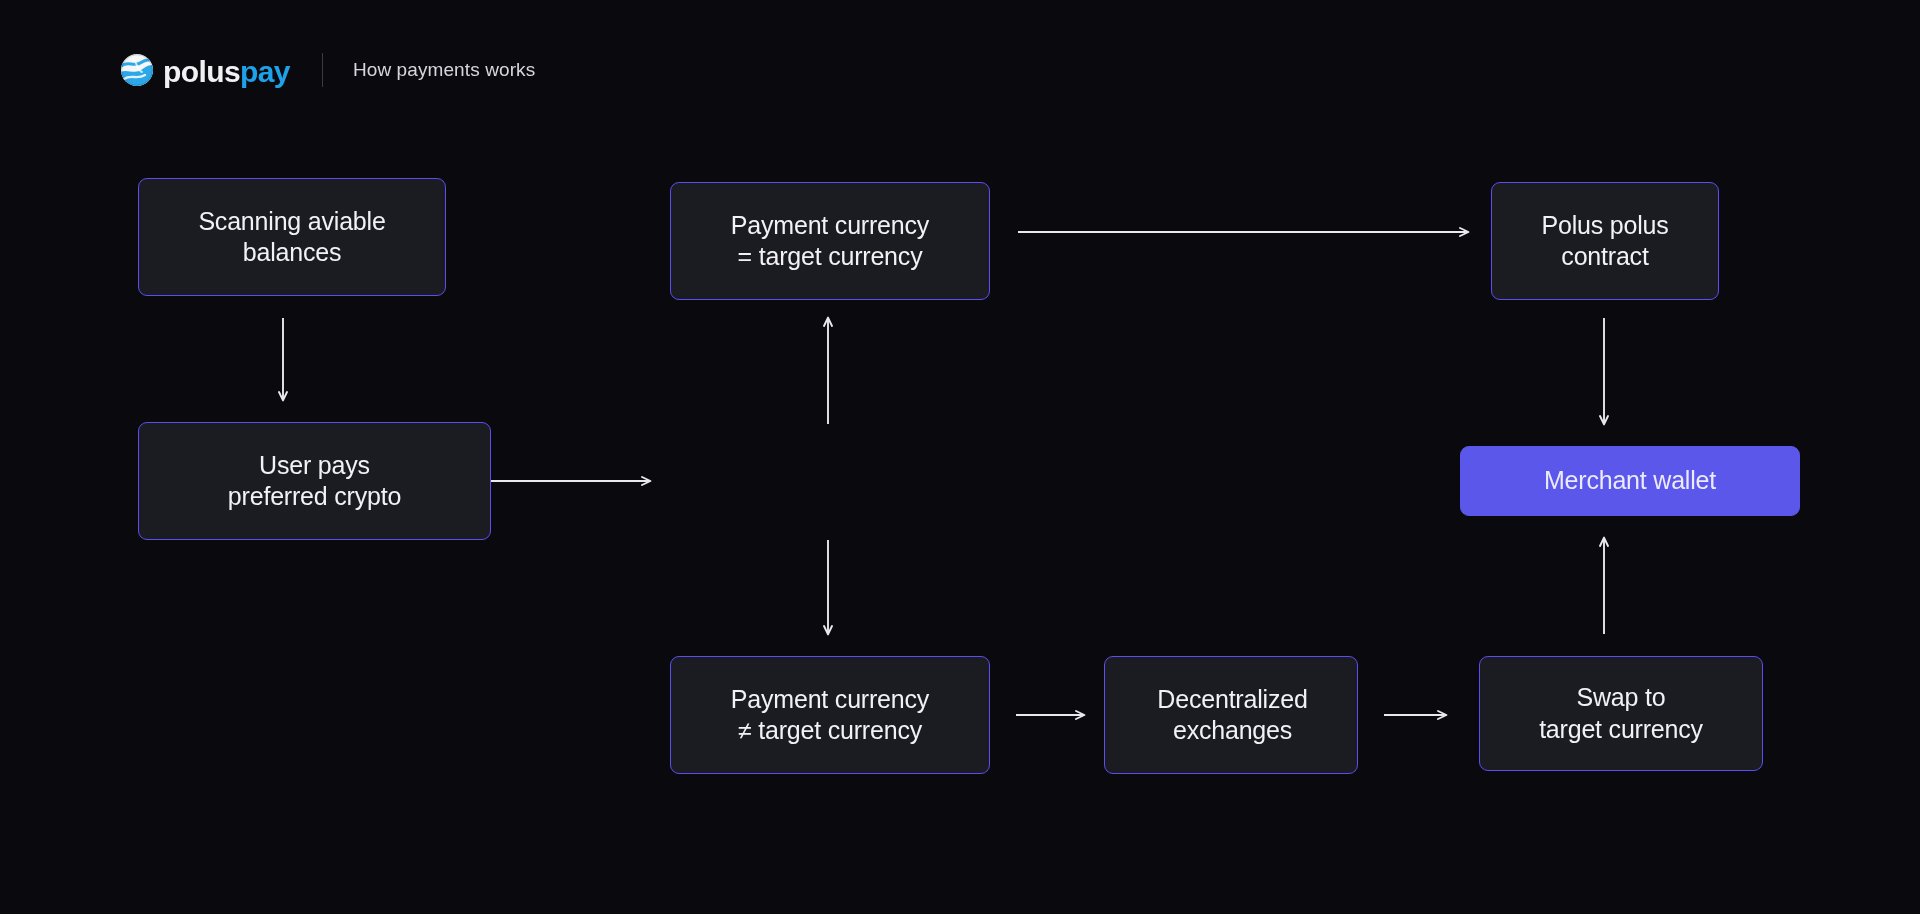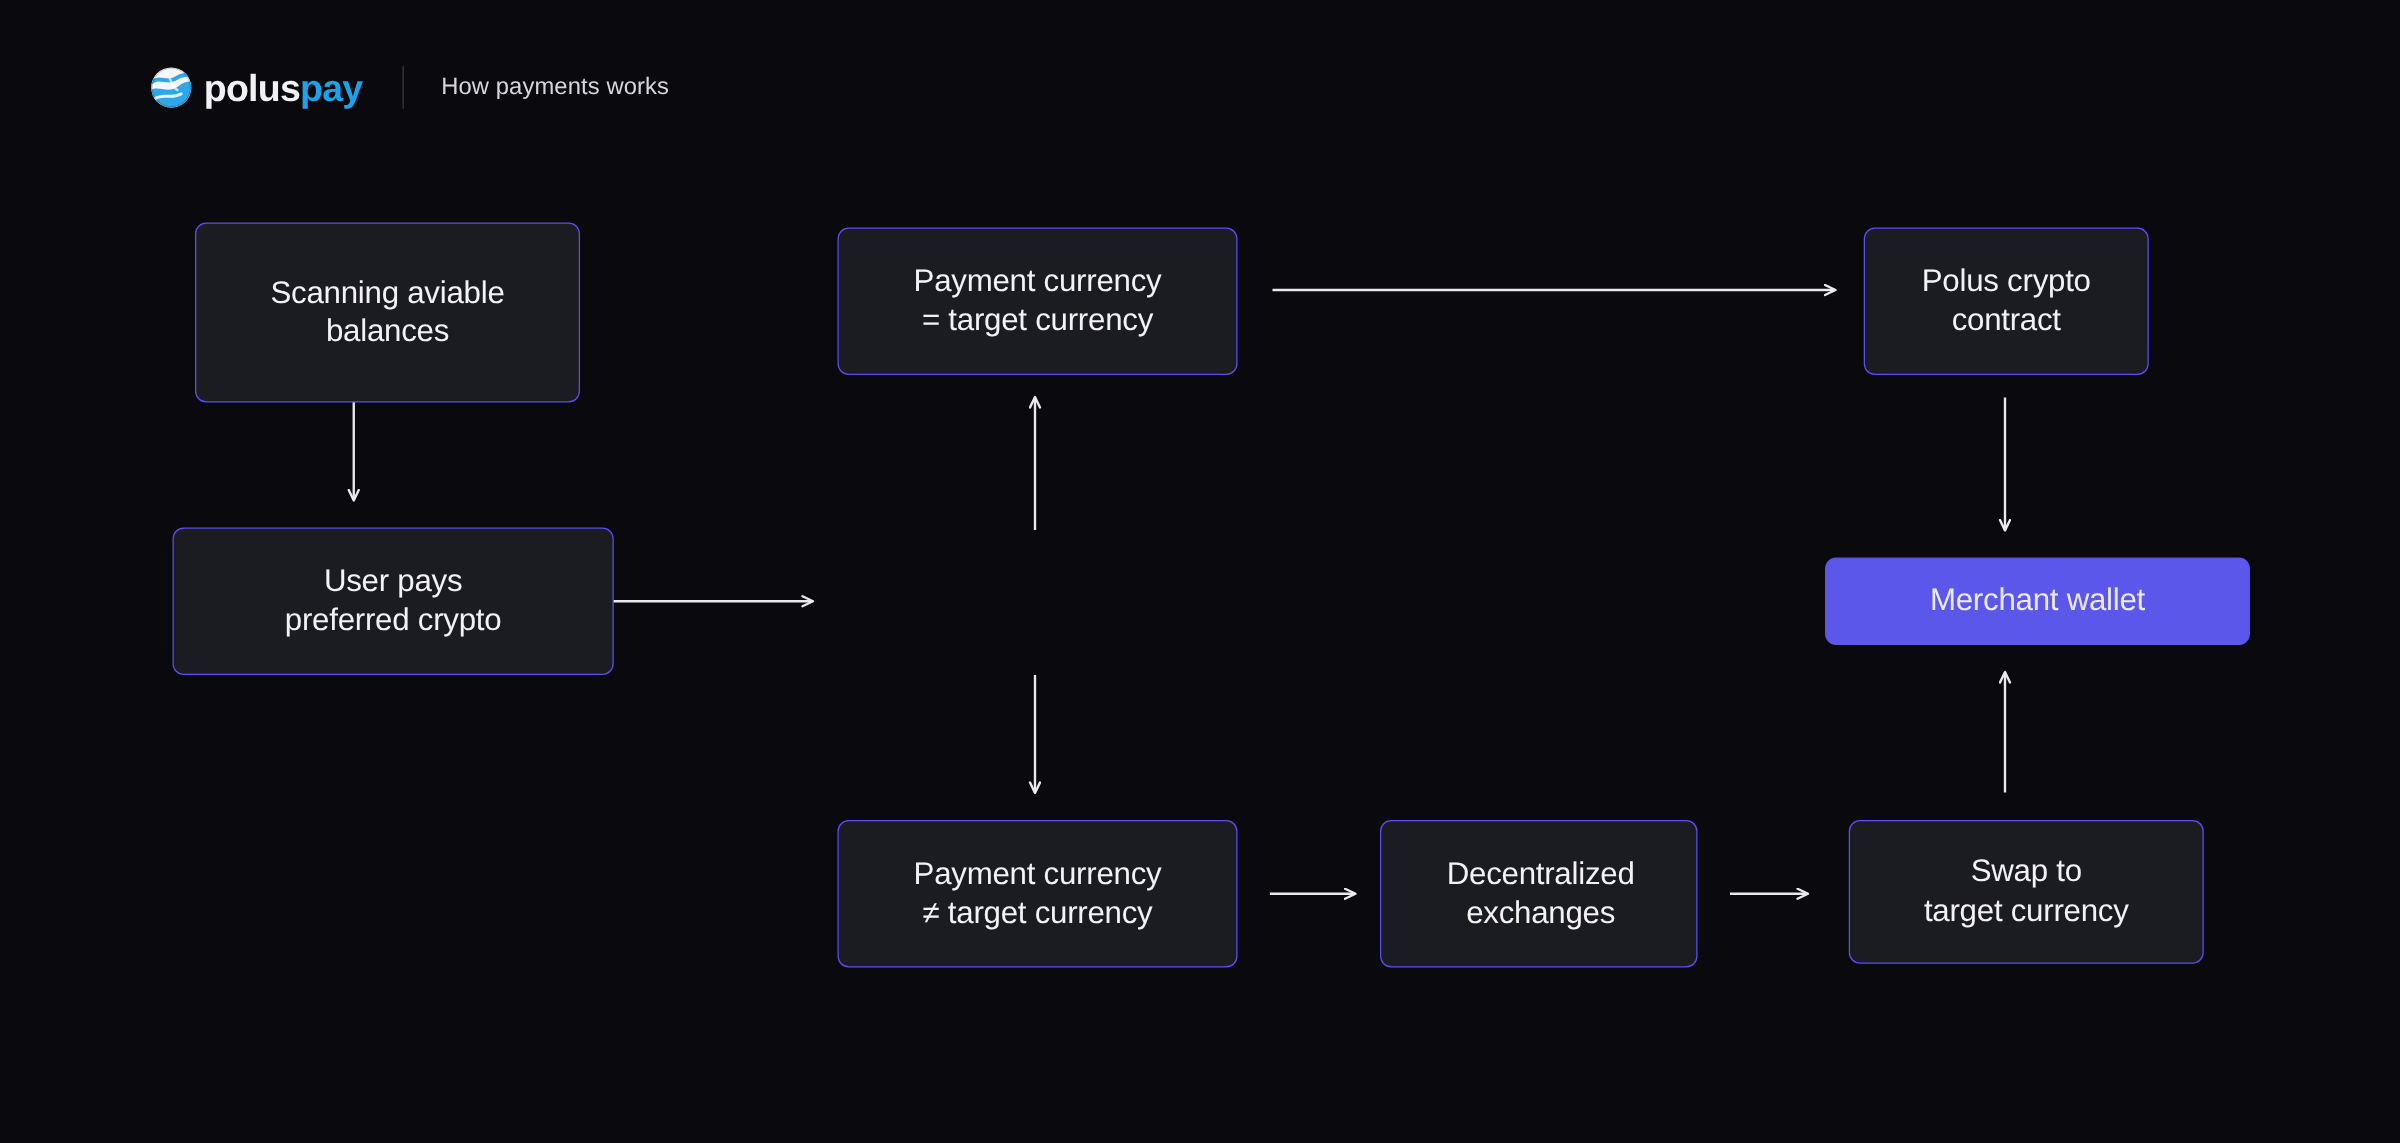--- a/index.html
+++ b/index.html
@@ -101,21 +101,21 @@
     white-space: pre-line;
   }
 
   .node.filled {
     background: #5b57ea;
     border-color: #5b57ea;
     color: #eceaff;
   }
 
   
-  #node-scanning          { left: 156px; top: 178px;  width: 308px; height: 144px; }
+  #node-scanning          { left: 138px; top: 178px;  width: 308px; height: 118px; }
   #node-user-pays         { left: 138px; top: 422px;  width: 353px; height: 118px; }
   #node-payment-equal     { left: 670px; top: 182px;  width: 320px; height: 118px; }
   #node-routing           { left: 677px; top: 446px;  width: 312px; height: 70px;  }
   #node-payment-noteq     { left: 670px; top: 656px;  width: 320px; height: 118px; }
   #node-dex               { left: 1104px; top: 656px; width: 254px; height: 118px; padding-left: 17px; }
   #node-swap              { left: 1464px; top: 656px; width: 284px; height: 115px; margin-left: 15px; }
   #node-polus-contract    { left: 1491px; top: 182px; width: 228px; height: 118px; }
   #node-merchant-wallet   { left: 1460px; top: 446px; width: 340px; height: 70px;  }
 </style>
 </head>
@@ -189,18 +189,18 @@
 
   <div class="node" id="node-payment-noteq">Payment currency
 ≠ target currency</div>
 
   <div class="node" id="node-dex">Decentralized
 exchanges</div>
 
   <div class="node" id="node-swap">Swap to
 target currency</div>
 
-  <div class="node" id="node-polus-contract">Polus crypto
+  <div class="node" id="node-polus-contract">Polus polus
 contract</div>
 
   <div class="node filled" id="node-merchant-wallet">Merchant wallet</div>
 
 </div>
 
 </body></html>

